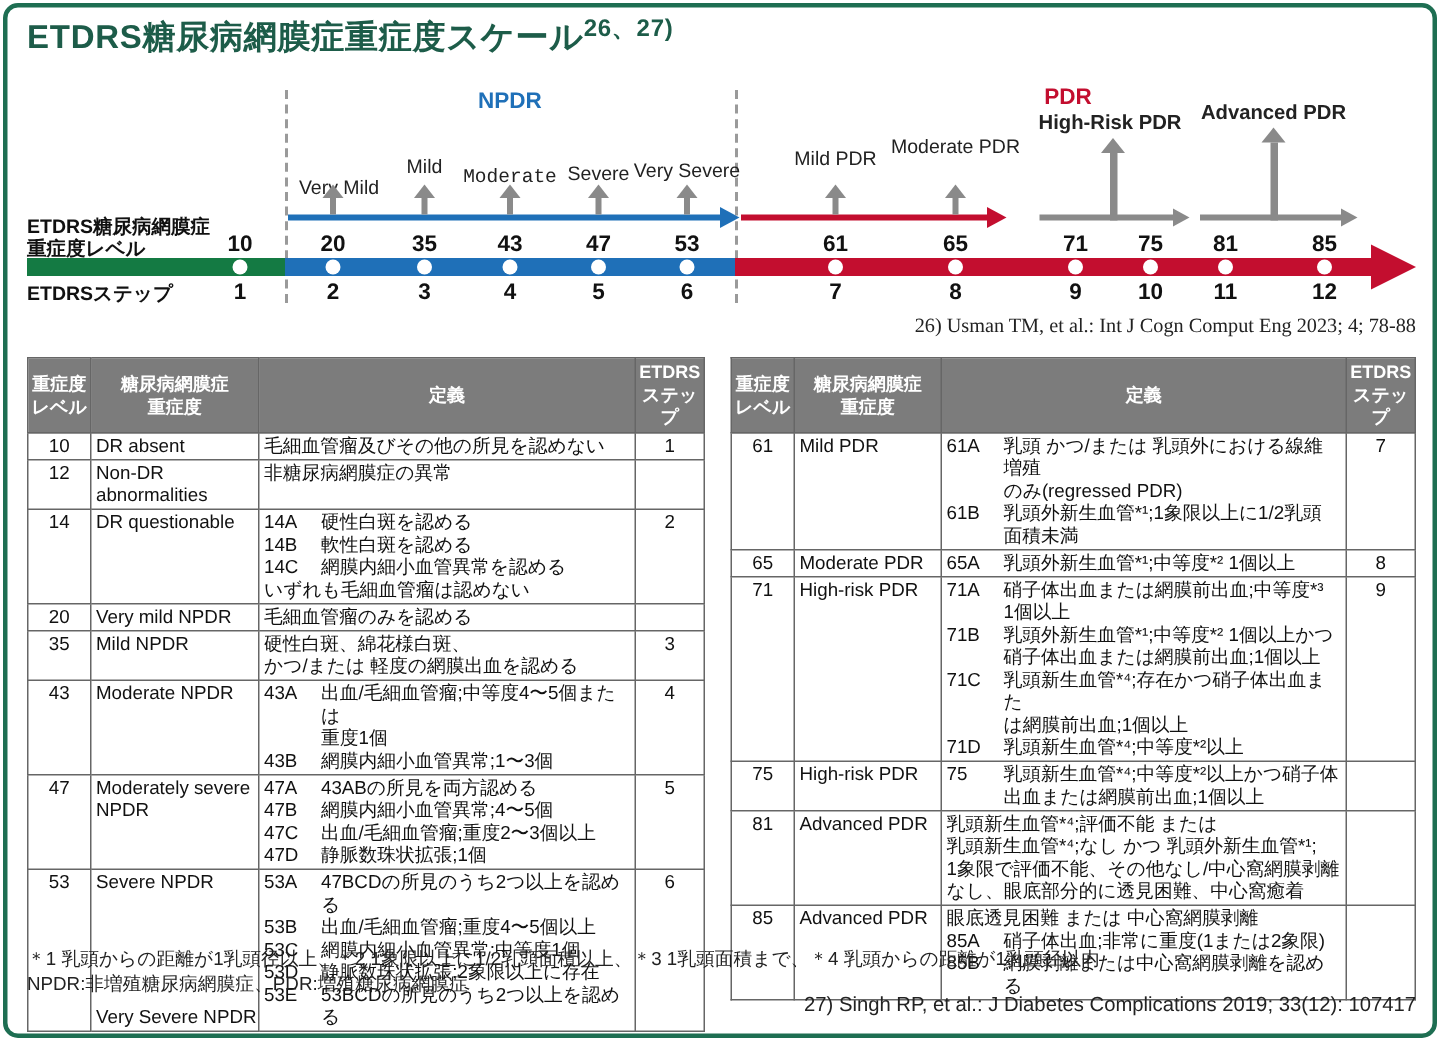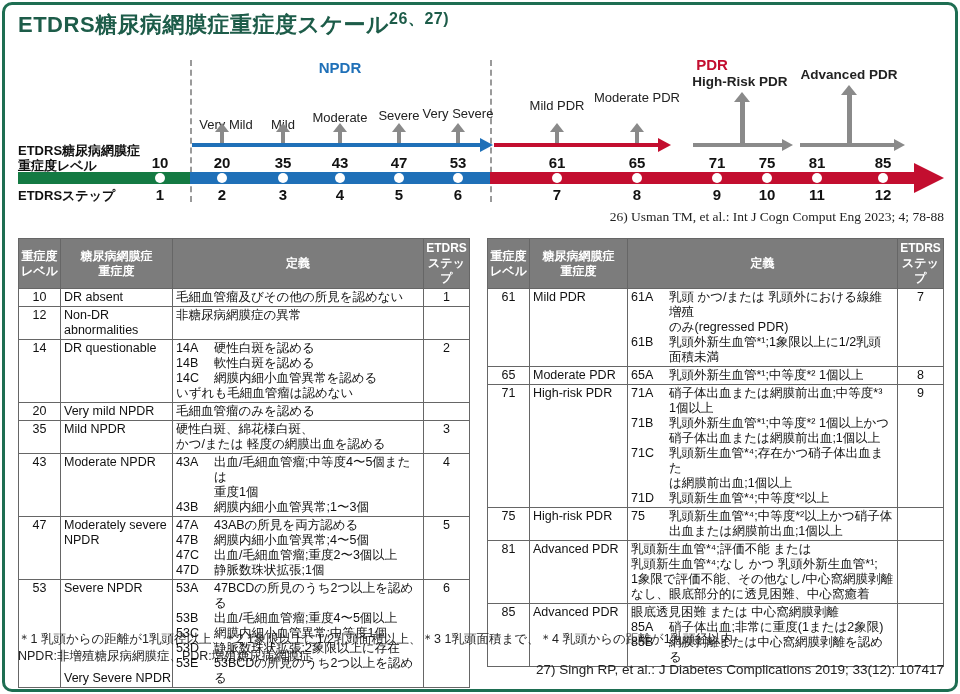--- a/index.html
+++ b/index.html
@@ -133,26 +133,26 @@
     <div class="dot" style="left: 812px;"></div>
     <div class="stp" style="left: 792px; top: 131px; width: 50px;">11</div>
     <div class="lvl" style="left: 858px; top: 99px; width: 50px;">85</div>
     <div class="dot" style="left: 878px;"></div>
     <div class="stp" style="left: 858px; top: 131px; width: 50px;">12</div>
     <div class="mark" style="left: 166px; top: 62px; width: 120px;">Very Mild</div>
     <div class="varr" style="left: 215px; top: 68px; width: 14px;">
       <div class="vh" style="border-right-width: 7px; border-left-width: 7px; border-bottom-width: 9px;"></div>
       <div class="vs" style="width: 4px; height: 11px;"></div>
     </div>
-    <div class="mark" style="left: 223px; top: 62px; width: 120px;">Mild</div>
+    <div class="mark" style="left: 223px; top: 48px; width: 120px;">Mild</div>
     <div class="varr" style="left: 276px; top: 68px; width: 14px;">
       <div class="vh" style="border-right-width: 7px; border-left-width: 7px; border-bottom-width: 9px;"></div>
       <div class="vs" style="width: 4px; height: 11px;"></div>
     </div>
-    <div class="mark" style="left: 280px; top: 55px; width: 120px;">Moderate</div>
+    <div class="mark" style="left: 280px; top: 55px; width: 120px; font-family: Liberation Mono, monospace;">Moderate</div>
     <div class="varr" style="left: 333px; top: 68px; width: 14px;">
       <div class="vh" style="border-right-width: 7px; border-left-width: 7px; border-bottom-width: 9px;"></div>
       <div class="vs" style="width: 4px; height: 11px;"></div>
     </div>
     <div class="mark" style="left: 339px; top: 53px; width: 120px;">Severe</div>
     <div class="varr" style="left: 392px; top: 68px; width: 14px;">
       <div class="vh" style="border-right-width: 7px; border-left-width: 7px; border-bottom-width: 9px;"></div>
       <div class="vs" style="width: 4px; height: 11px;"></div>
     </div>
     <div class="mark" style="left: 398px; top: 51px; width: 120px;">Very Severe</div>

